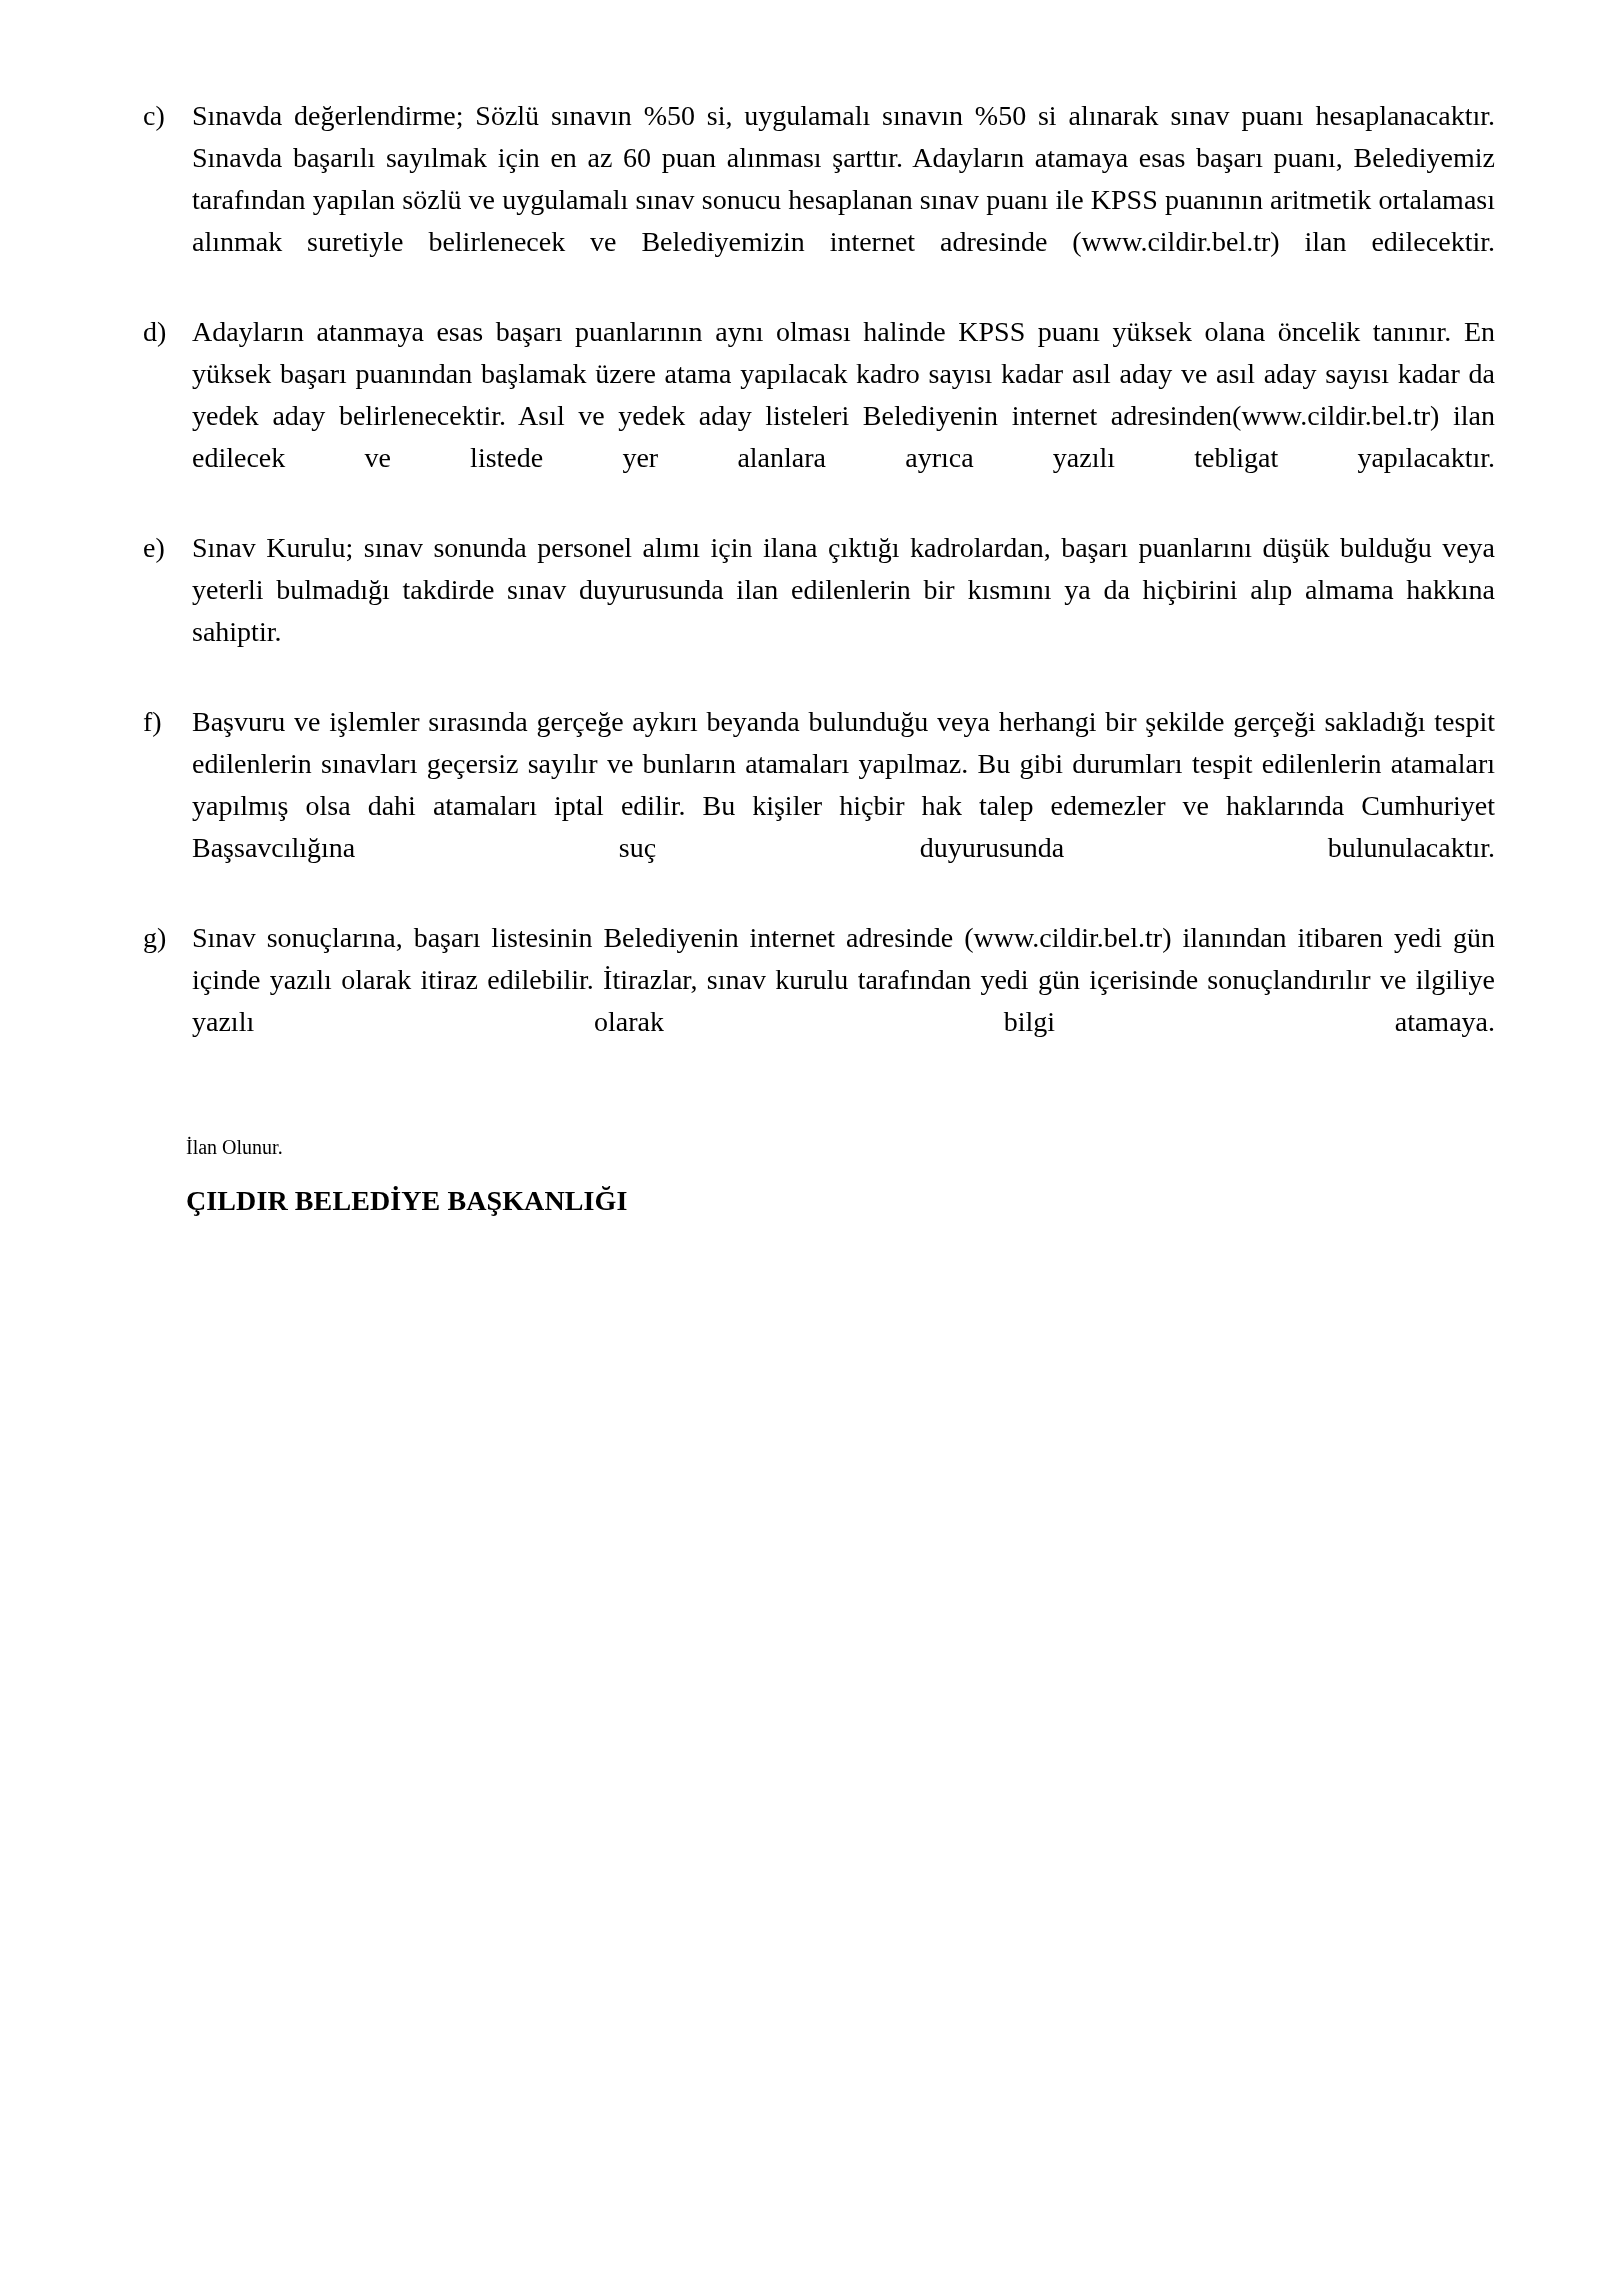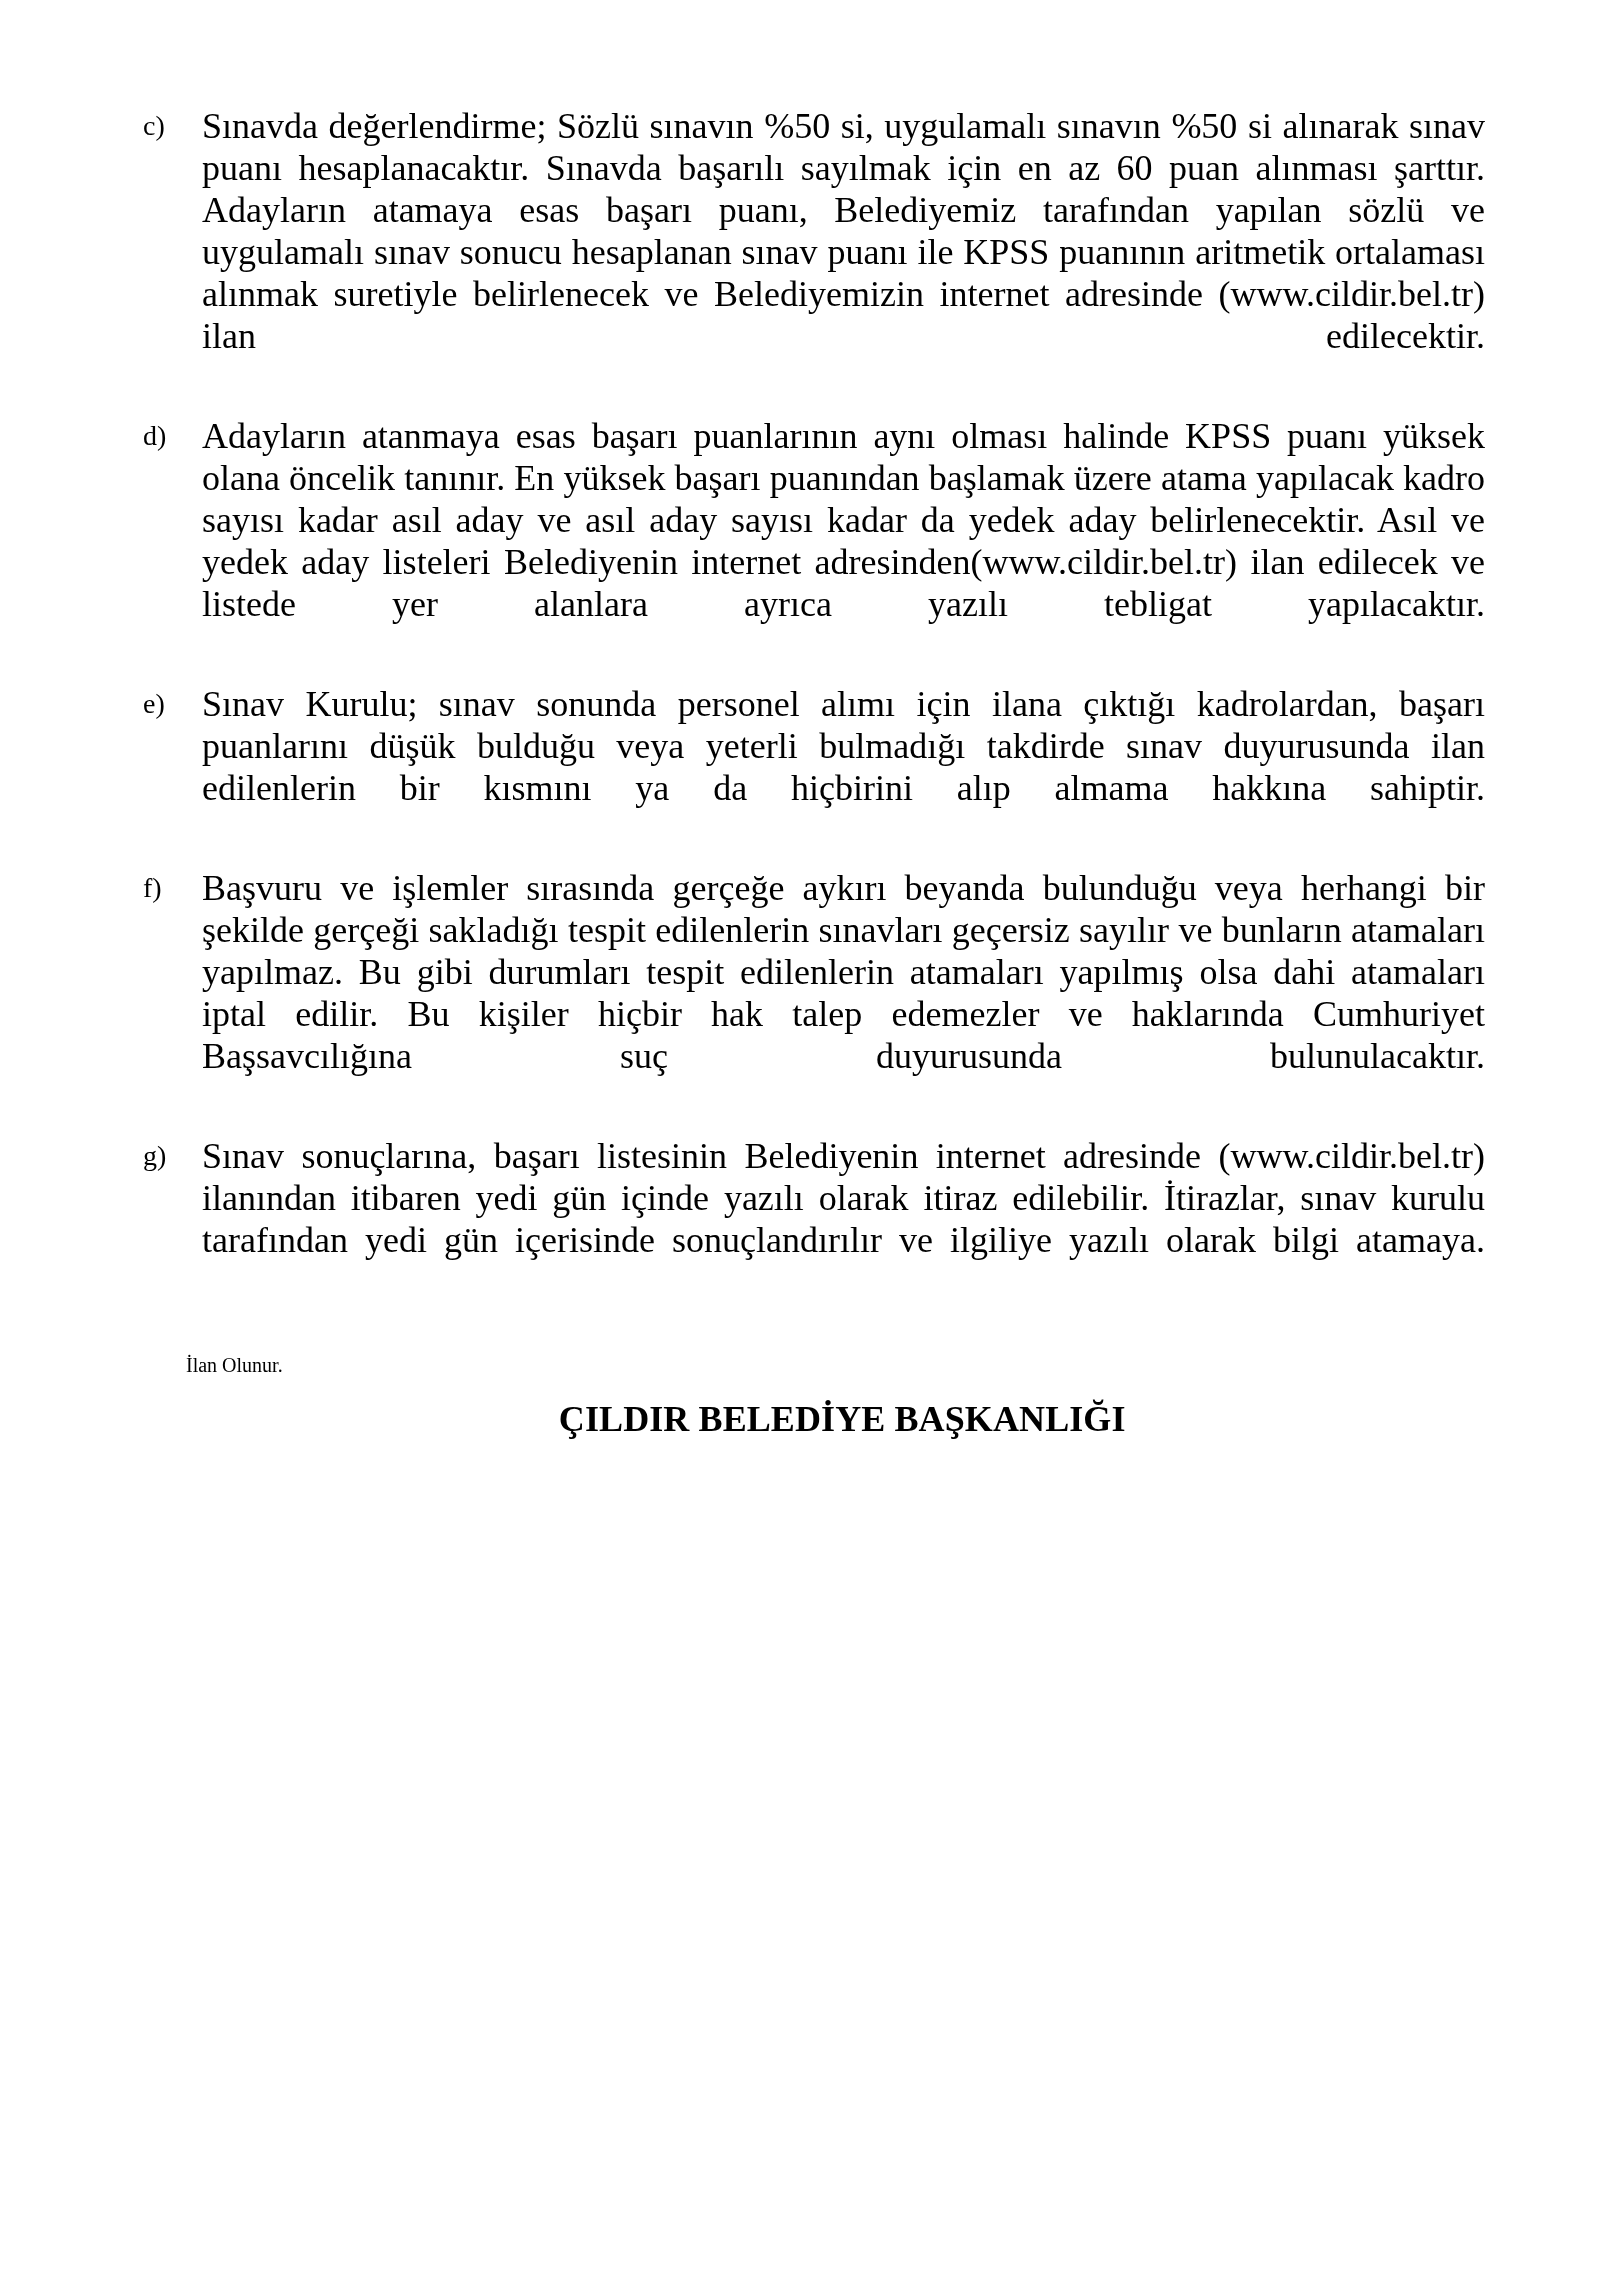--- a/index.html
+++ b/index.html
@@ -45,22 +45,22 @@
     left: 0;
     top: 0;
     width: 33px;
     font-size: 28px;
     line-height: 42px;
     text-align: left;
     white-space: nowrap;
   }
 
   .para {
-    margin: 16px;
-    font-size: 36px;
+    margin: 6px;
+    font-size: 28px;
     line-height: 42px;
     text-align: justify;
     text-justify: inter-word;
     hyphens: none;
     -webkit-hyphens: none;
   }
 
   
   .para::after {
     content: "";
@@ -77,24 +77,24 @@
   .closing-line {
     margin: 0;
     font-size: 20px;
     line-height: 42px;
     text-align: left;
   }
 
   .signature {
     margin: 11.8px 0 0 0;
     padding-right: 2.6px;
-    font-size: 36px;
+    font-size: 28px;
     line-height: 42px;
     font-weight: bold;
-    text-align: center;
+    text-align: left;
     letter-spacing: 0.1px;
   }
 </style>
 </head>
 <body>
 
 <div class="page">
   <div class="content">
 
     <ol class="list">

